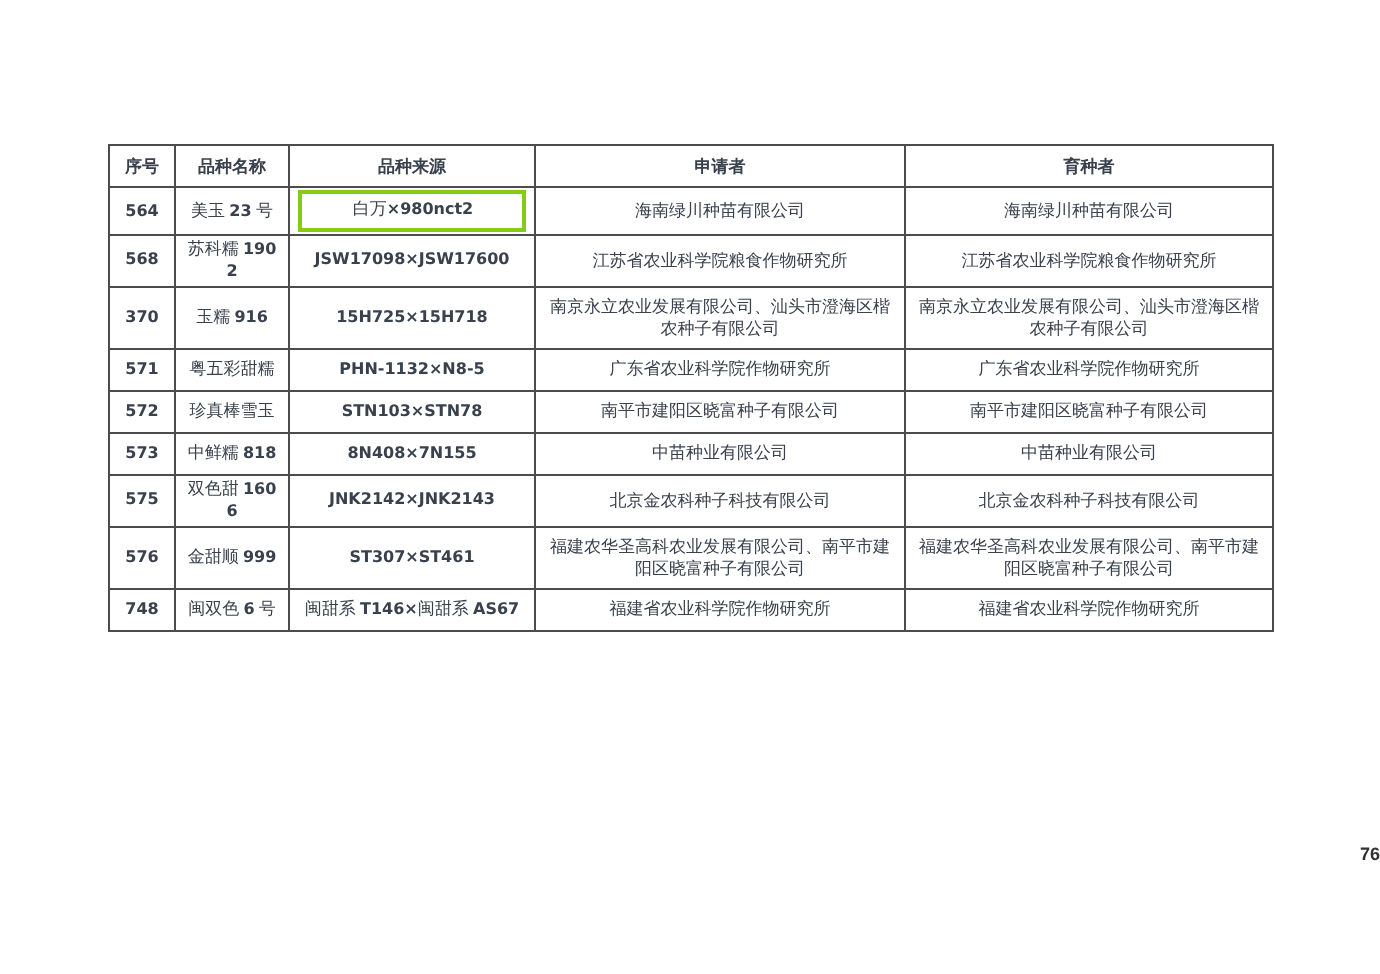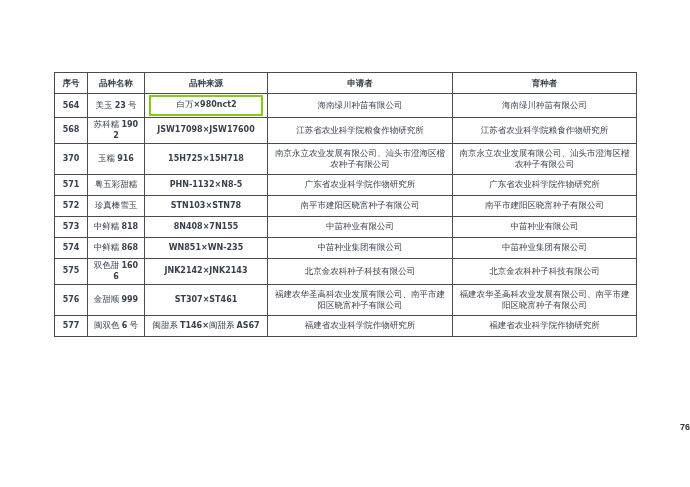--- a/index.html
+++ b/index.html
@@ -124,42 +124,35 @@
           <td class="c-brd">南平市建阳区晓富种子有限公司</td>
         </tr>
         <tr class="row-s">
           <td class="c-no"><span class="lat">573</span></td>
           <td class="c-name">中鲜糯 <span class="lat">818</span></td>
           <td class="c-src"><span class="lat">8N408×7N155</span></td>
           <td class="c-app">中苗种业有限公司</td>
           <td class="c-brd">中苗种业有限公司</td>
         </tr>
         <tr class="row-s">
-          <td class="c-no"><span class="lat">574</span></td>
-          <td class="c-name">中鲜糯 <span class="lat">868</span></td>
-          <td class="c-src"><span class="lat">WN851×WN-235</span></td>
-          <td class="c-app">中苗种业集团有限公司</td>
-          <td class="c-brd">中苗种业集团有限公司</td>
-        </tr>
-        <tr class="row-s">
           <td class="c-no"><span class="lat">575</span></td>
           <td class="c-name">双色甜 <span class="lat">1606</span></td>
           <td class="c-src"><span class="lat">JNK2142×JNK2143</span></td>
           <td class="c-app">北京金农科种子科技有限公司</td>
           <td class="c-brd">北京金农科种子科技有限公司</td>
         </tr>
         <tr class="row-t">
           <td class="c-no"><span class="lat">576</span></td>
           <td class="c-name">金甜顺 <span class="lat">999</span></td>
           <td class="c-src"><span class="lat">ST307×ST461</span></td>
           <td class="c-app">福建农华圣高科农业发展有限公司、南平市建阳区晓富种子有限公司</td>
           <td class="c-brd">福建农华圣高科农业发展有限公司、南平市建阳区晓富种子有限公司</td>
         </tr>
         <tr class="row-s">
-          <td class="c-no"><span class="lat">577</span></td>
+          <td class="c-no"><span class="lat">748</span></td>
           <td class="c-name">闽双色 <span class="lat">6</span> 号</td>
           <td class="c-src">闽甜系 <span class="lat">T146×</span>闽甜系 <span class="lat">AS67</span></td>
           <td class="c-app">福建省农业科学院作物研究所</td>
           <td class="c-brd">福建省农业科学院作物研究所</td>
         </tr>
       </tbody>
   </table>
 
   <div class="page-number">76</div>
 

